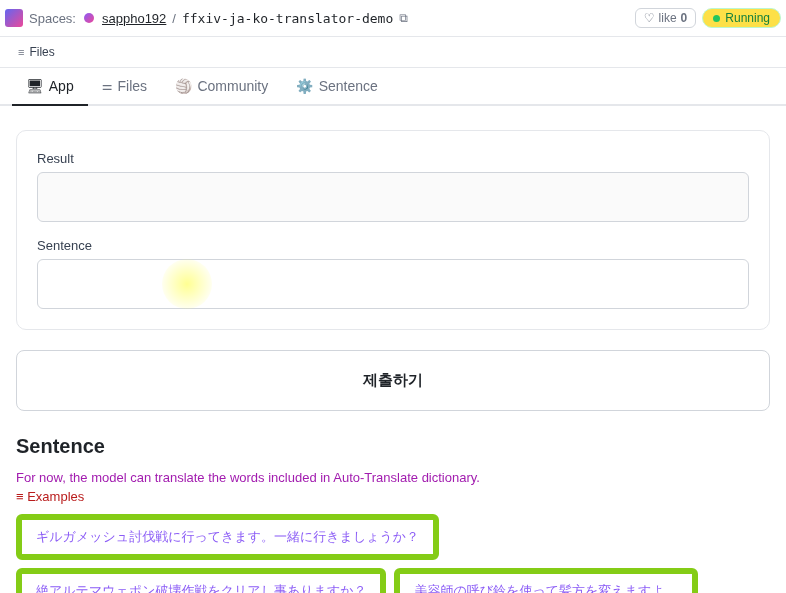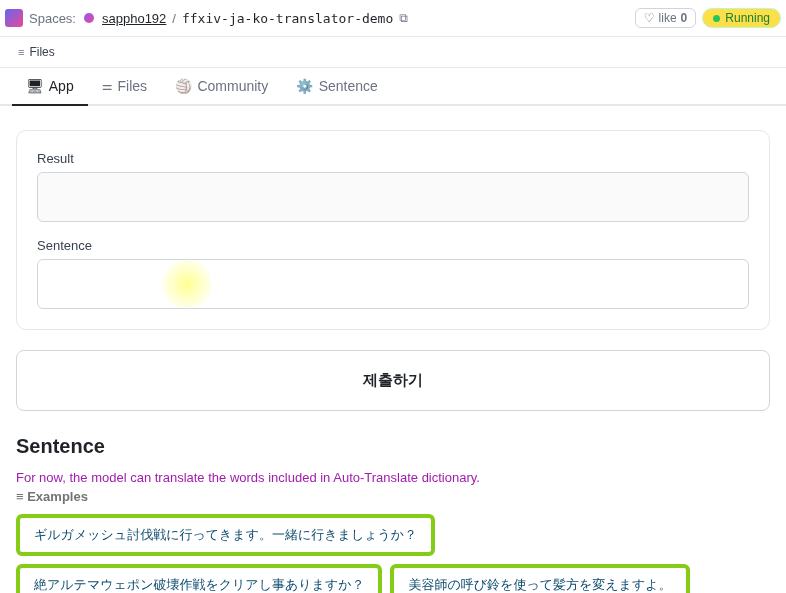--- a/index.html
+++ b/index.html
@@ -187,40 +187,40 @@
     .examples-desc-ko {
       font-size: 13px;
       color: #1d4ed8;
       margin-bottom: 14px;
     }
     .examples-header {
       display: flex;
       align-items: center;
       gap: 6px;
       font-size: 13px;
-      font-weight: 700;
-      color: #737373;
+      font-weight: 400;
+      color: #b91c1c;
       margin-bottom: 10px;
     }
     .examples-list {
       display: flex;
       flex-direction: column;
       gap: 8px;
     }
     .example-row {
       display: flex;
       gap: 8px;
     }
     .example-item {
-      border: 4px solid #84cc16;
+      border: 6px solid #84cc16;
       border-radius: 6px;
       padding: 8px 14px;
       font-size: 13px;
       cursor: pointer;
-      color: #0c4a6e;
+      color: #8b5cf6;
       background: #fff;
       white-space: nowrap;
     }
 
     
     .cursor-glow-wrapper {
       position: relative;
     }
     .cursor-glow {
       position: absolute;

